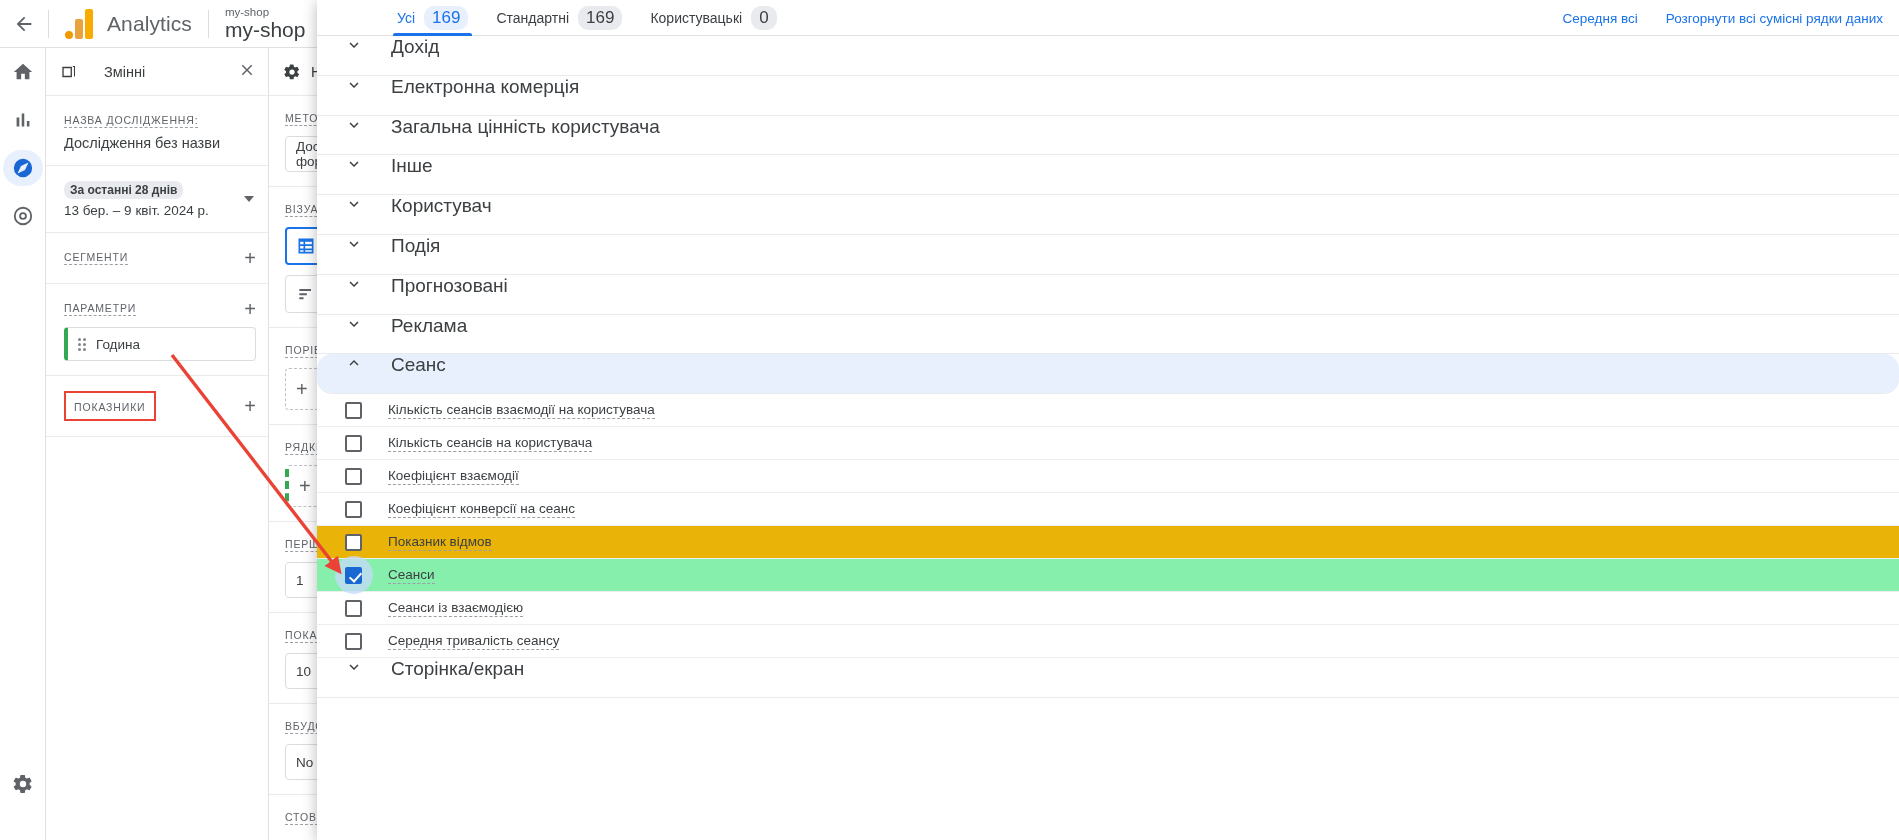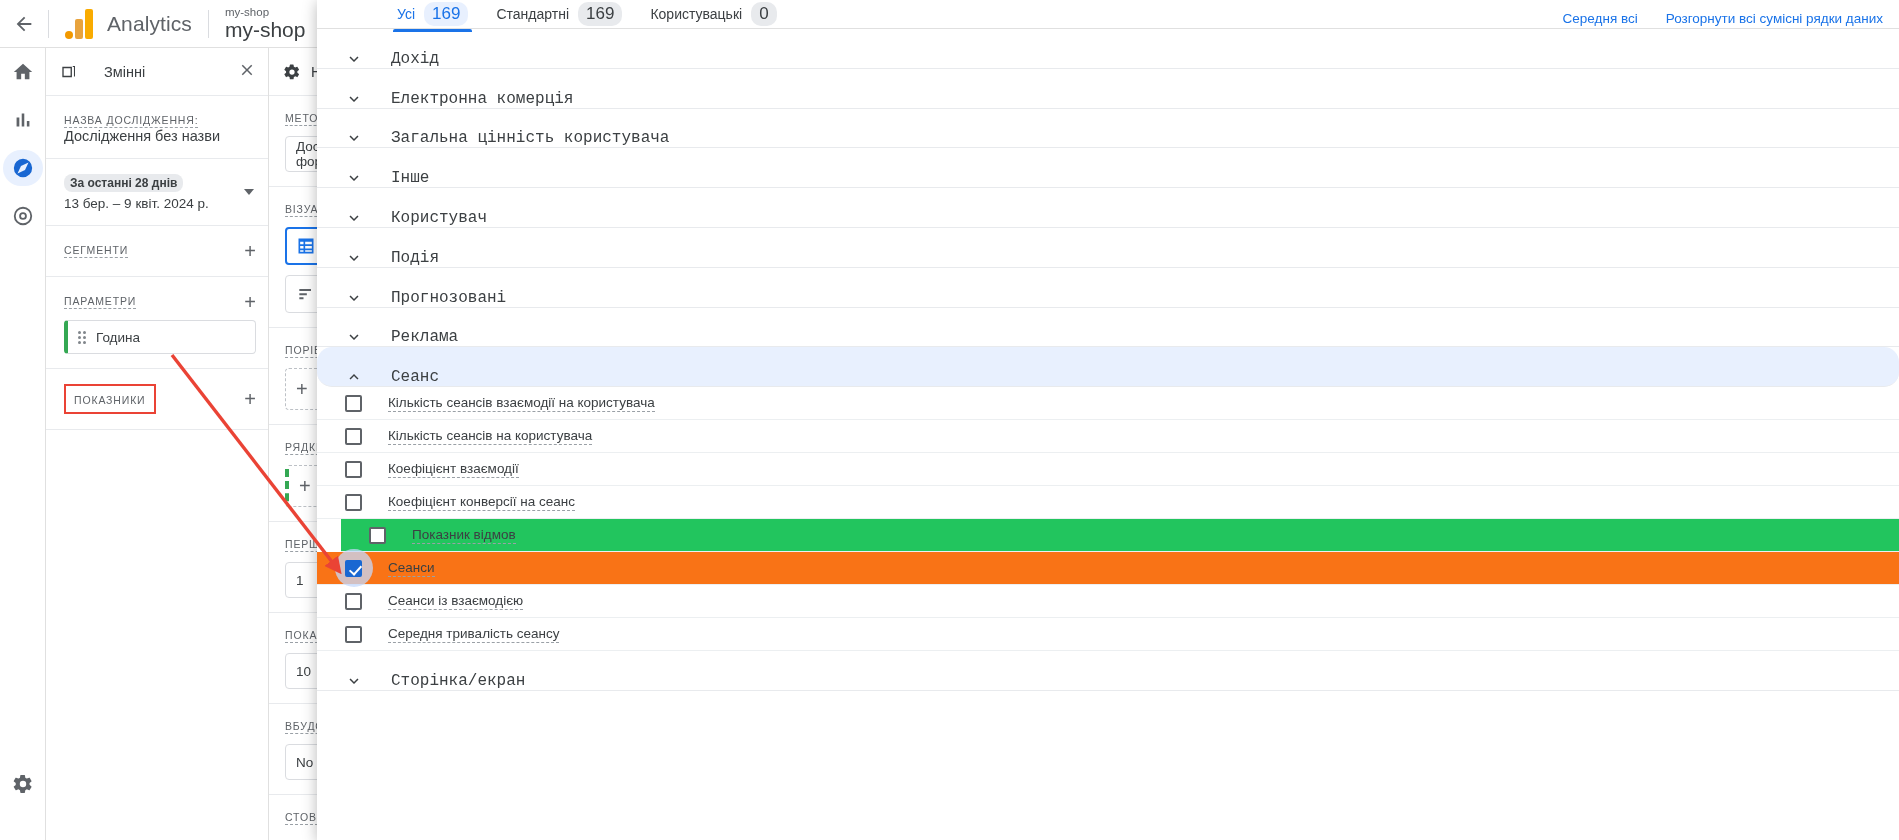--- a/index.html
+++ b/index.html
@@ -92,21 +92,21 @@
   .vp-close { color: #5f6368; cursor: pointer; }
   .vp-sec {
     padding: 14px 14px 14px 18px;
     border-bottom: 1px solid #e8eaed;
   }
   .vp-label {
     font-size: 10.5px; letter-spacing: .85px;
     color: #5f6368; text-transform: uppercase;
     border-bottom: 1px dashed #9aa0a6; display: inline-block; padding-bottom: 1px;
   }
-  .vp-value { font-size: 14.5px; color: #3c4043; }
+  .vp-value { font-size: 14.5px; color: #3c4043; margin-top: 7px; }
   .daterange { display: flex; align-items: flex-start; }
   .dr-left { flex: 1; }
   .dr-chip {
     display: inline-block; background: #e8eaed; color: #3c4043;
     font-size: 12px; font-weight: bold; padding: 2px 6px; border-radius: 8px;
   }
   .dr-dates { font-size: 13.5px; color: #3c4043; margin-top: 4px; }
   .caret-down {
     width: 0; height: 0; border-left: 5px solid transparent;
     border-right: 5px solid transparent; border-top: 6px solid #5f6368;
@@ -185,21 +185,21 @@
 
   
   .overlay {
     position: absolute; left: 317px; top: 0;
     width: 1582px; height: 840px;
     background: #fff;
     box-shadow: 0 2px 14px rgba(0,0,0,.28);
     overflow: hidden;
   }
   .ov-tabs {
-    height: 29px; display: flex; align-items: center;
+    height: 36px; display: flex; align-items: center;
     padding: 0 0 0 66px; position: relative;
     border-bottom: 1px solid #e0e0e0;
   }
   .ov-tab {
     display: flex; align-items: center; gap: 9px;
     height: 36px; padding: 0 14px; font-size: 14px; color: #3c4043;
     position: relative; cursor: pointer;
   }
   .ov-tab.active { color: #1a73e8; }
   .ov-tab.active::after {
@@ -212,36 +212,36 @@
   }
   .ov-tab.active .tab-badge { background: #e8f0fe; color: #1a73e8; }
   .ov-links {
     position: absolute; right: 16px; top: 0; height: 36px;
     display: flex; align-items: center; gap: 28px;
   }
   .ov-link { color: #1a73e8; font-size: 13.5px; cursor: pointer; }
 
   .ov-list { height: 804px; overflow: hidden; }
   .grp-row {
-    height: 39.8px; display: flex; align-items: flex-end;
+    height: 39.8px; display: flex; align-items: flex-start;
     border-bottom: 1px solid #e8eaed;
     padding-left: 28px; gap: 28px;
-    font-size: 16px; color: #3c4043; cursor: pointer; font-family: Liberation Mono, monospace;
+    font-size: 19px; color: #3c4043; cursor: pointer;
   }
   .grp-row.open { background: #e8f0fe; border-radius: 15px; }
   .chev { color: #3c4043; display: flex; align-items: center; }
   .item-row {
     height: 33px; display: flex; align-items: center;
     border-bottom: 1px solid #eceff1;
     padding-left: 28px; gap: 26px;
     font-size: 13.5px; color: #3c4043; cursor: pointer;
     background: #fff;
   }
-  .item-row.alt { background: #22c55e; margin-left: 24px; }
-  .item-row.checked { background: #f97316; }
+  .item-row.alt { background: #eab308; }
+  .item-row.checked { background: #86efac; }
   .cbx {
     width: 17px; height: 17px; border: 2px solid #5f6368;
     border-radius: 2px; background: #fff; flex: none;
     position: relative;
   }
   .cbx.on {
     background: #1967d2; border-color: #1967d2;
   }
   .cbx.on::after {
     content: ""; position: absolute; left: 4.5px; top: 1px;

